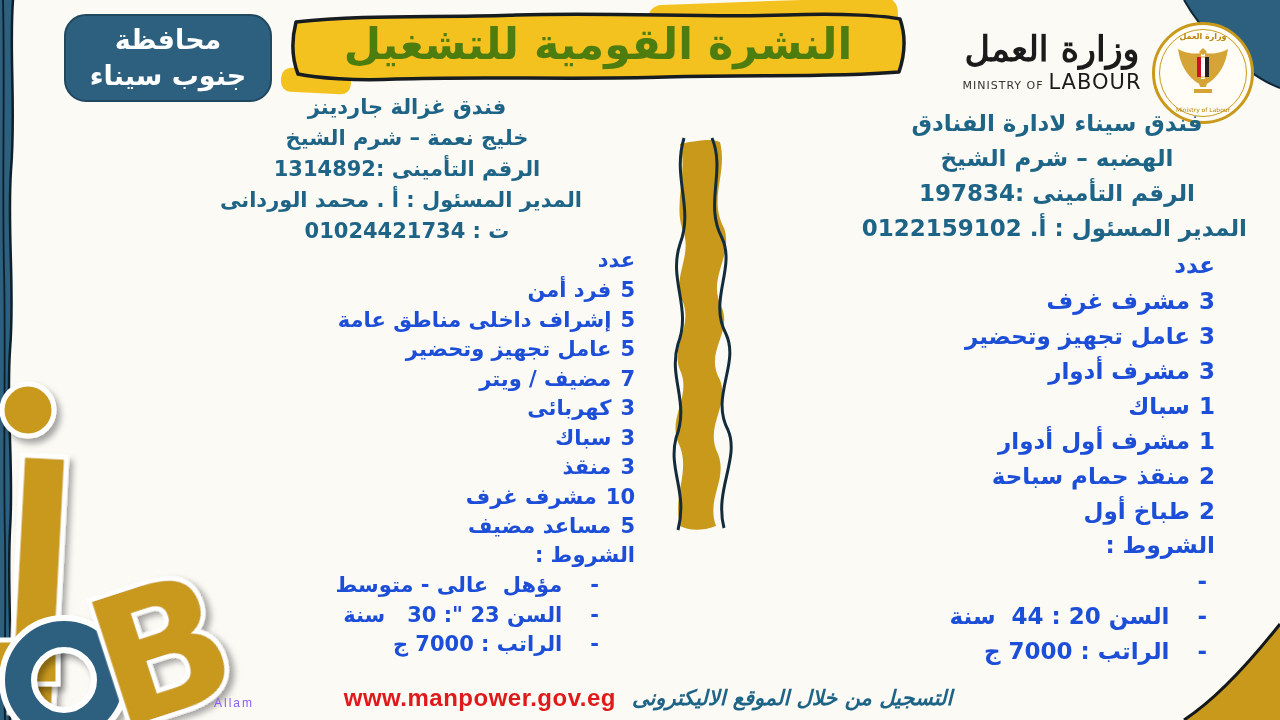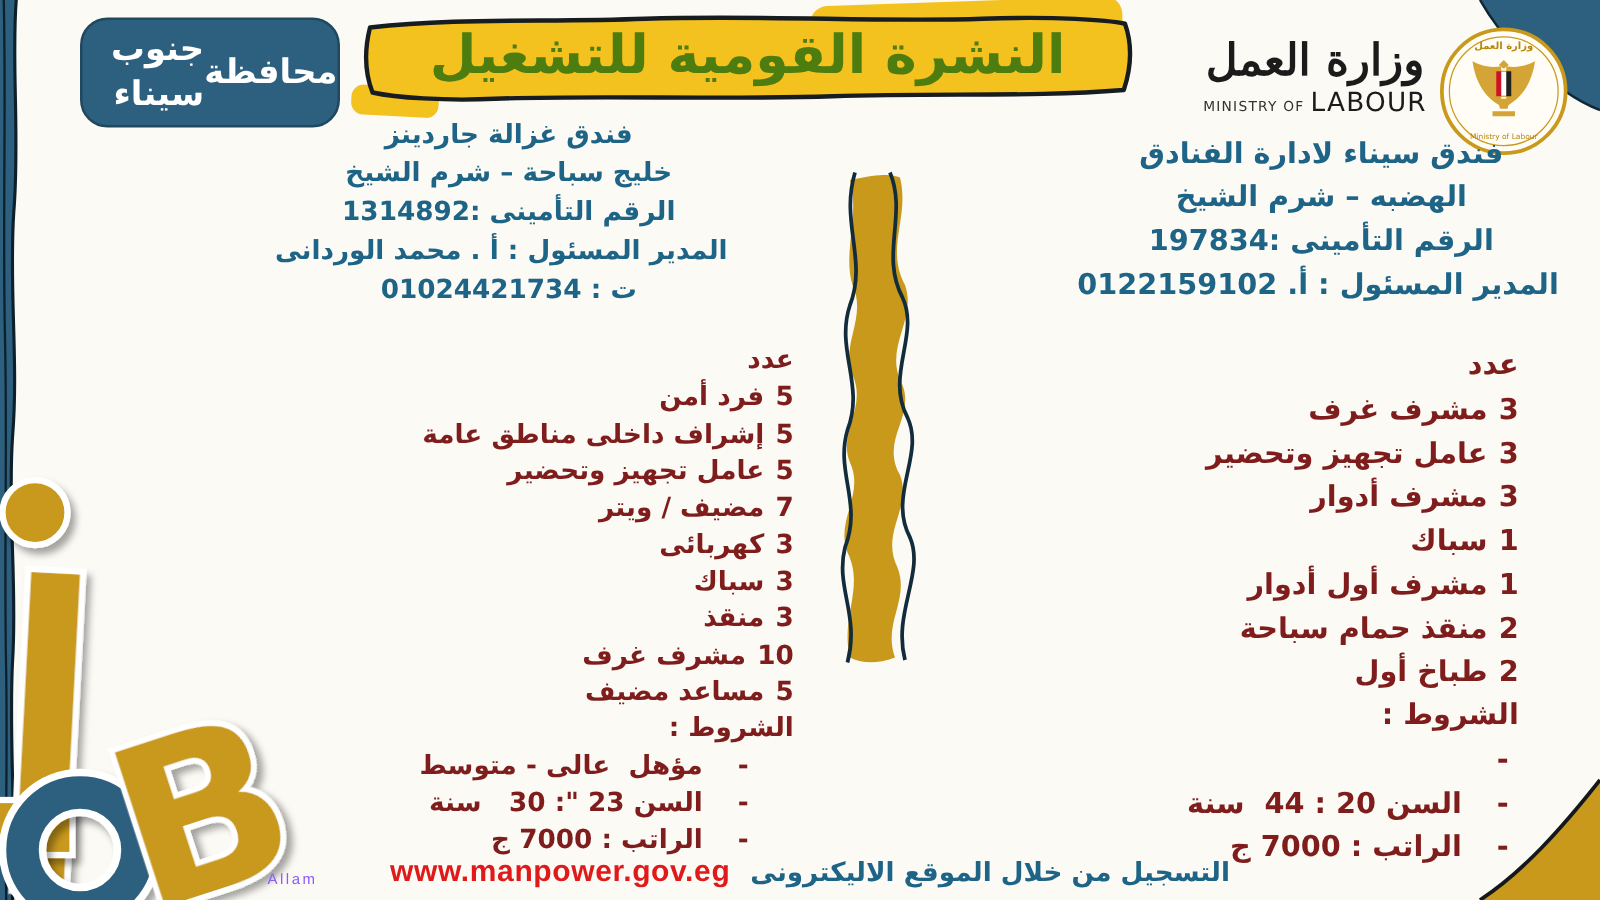--- a/index.html
+++ b/index.html
@@ -14,21 +14,21 @@
   
   .edge{position:absolute;pointer-events:none;}
   .edge-left{left:0;top:0;}
   .edge-topright{right:0;top:0;}
   .edge-bottomright{right:0;bottom:0;}
 
   
   .gov-box{
     position:absolute;left:64px;top:14px;width:204px;height:84px;
     background:#2d5f7e;border:2px solid #20485e;border-radius:22px;
-    color:#ffffff;display:flex;flex-direction:row;align-items:center;justify-content:center;
+    color:#ffffff;display:flex;flex-direction:column;align-items:center;justify-content:center;
     font-weight:bold;font-size:27px;line-height:36px;
   }
   .banner{position:absolute;left:286px;top:6px;width:624px;height:80px;}
   .banner .blob{position:absolute;background:#f4c21f;}
   .banner .blob1{left:58%;top:-5px;width:250px;height:34px;border-radius:14px;transform:rotate(-2deg);}
   .banner .blob2{left:-5px;bottom:-7px;width:70px;height:24px;border-radius:10px;transform:rotate(3deg);}
   .banner svg{position:absolute;left:0;top:0;}
   .banner-text{
     position:absolute;left:0;top:0;right:0;bottom:0;
     display:flex;align-items:center;justify-content:center;
@@ -50,41 +50,41 @@
 
   
   .divider{position:absolute;left:648px;top:136px;pointer-events:none;}
 
   
   .listing-header{position:absolute;text-align:center;color:#1e6486;font-weight:bold;}
   .l-header{left:232px;top:92px;width:350px;font-size:21px;line-height:31px;}
   .r-header{left:867px;top:106px;width:380px;font-size:23px;line-height:35px;}
   .listing-header div{white-space:nowrap;}
 
-  .joblist{position:absolute;color:#7f1d1d;font-weight:bold;margin-top:27px;}
+  .joblist{position:absolute;color:#1d4ed8;font-weight:bold;}
   .l-list{right:645px;top:246px;font-size:21px;}
   .r-list{right:65px;top:248px;font-size:23px;}
   .joblist .row{display:flex;justify-content:flex-start;align-items:center;gap:9px;text-align:right;}
   .l-list .row{height:29.5px;}
   .r-list .row{height:35px;}
   .joblist .head{display:block;text-align:right;}
   .l-list .head{line-height:29.5px;}
   .r-list .head{line-height:35px;}
   .joblist .cond{gap:28px;}
   .l-list .cond{padding-right:36px;}
   .r-list .cond{padding-right:8px;}
   .dash{font-weight:bold;}
 
   
   .footer{
     position:absolute;left:0;right:0;bottom:8px;
     display:flex;justify-content:center;align-items:center;gap:16px;
     transform:translateX(8px);
   }
-  .footer .reg{color:#1e6486;font-weight:bold;font-size:21px;}
+  .footer .reg{color:#1e6486;font-weight:bold;font-size:21px;font-style:italic;}
   .footer .url{color:#e01a1a;font-weight:bold;font-size:24px;font-family:"Liberation Sans",sans-serif;letter-spacing:.5px;}
 
   
   .watermark{position:absolute;left:-6px;top:368px;pointer-events:none;}
   .credit{
     position:absolute;left:214px;top:696px;
     font-family:Liberation Sans, sans-serif;font-size:12px;letter-spacing:2px;color:#8b5cf6;
   }
 </style>
 </head>
@@ -142,21 +142,21 @@
   </div>
 
   <svg class="divider" width="100" height="398" viewBox="0 0 100 398">
     <path d="M32,8 C60,2 66,4 72,6 C80,38 60,62 76,92 C86,120 58,142 74,172 C84,198 56,216 72,244 C82,270 56,290 70,318 C80,344 58,362 68,390 C52,396 40,394 32,390 C24,358 44,334 30,306 C20,280 44,260 32,234 C22,210 46,190 34,164 C24,140 46,118 34,92 C26,66 40,36 32,8 Z" fill="#c8991b"></path>
     <path d="M36,2 C24,42 46,72 32,108 C20,144 44,172 30,208 C20,242 42,266 28,302 C20,334 40,356 30,394" fill="none" stroke="#132c3c" stroke-width="3"></path>
     <path d="M64,2 C78,36 56,68 74,102 C88,132 60,164 78,198 C92,228 62,260 80,294 C92,322 66,354 76,392" fill="none" stroke="#132c3c" stroke-width="3"></path>
   </svg>
 
   <div class="listing-header l-header" dir="rtl">
     <div data-bind="left_listing.hotel_name">فندق غزالة جاردينز</div>
-    <div data-bind="left_listing.location">خليج سباحة    – شرم الشيخ</div>
+    <div data-bind="left_listing.location">خليج نعمة    – شرم الشيخ</div>
     <div data-bind="left_listing.insurance">الرقم التأمينى :1314892</div>
     <div data-bind="left_listing.manager">المدير المسئول : أ . محمد الوردانى</div>
     <div data-bind="left_listing.phone">ت : 01024421734</div>
   </div>
 
   <div class="joblist l-list">
     <div class="head" dir="rtl" data-bind="left_listing.count_header">عدد</div>
     <div class="row" dir="rtl">
         <span data-bind="left_listing.jobs.0.count">5</span>
         <span data-bind="left_listing.jobs.0.title">فرد أمن</span>

